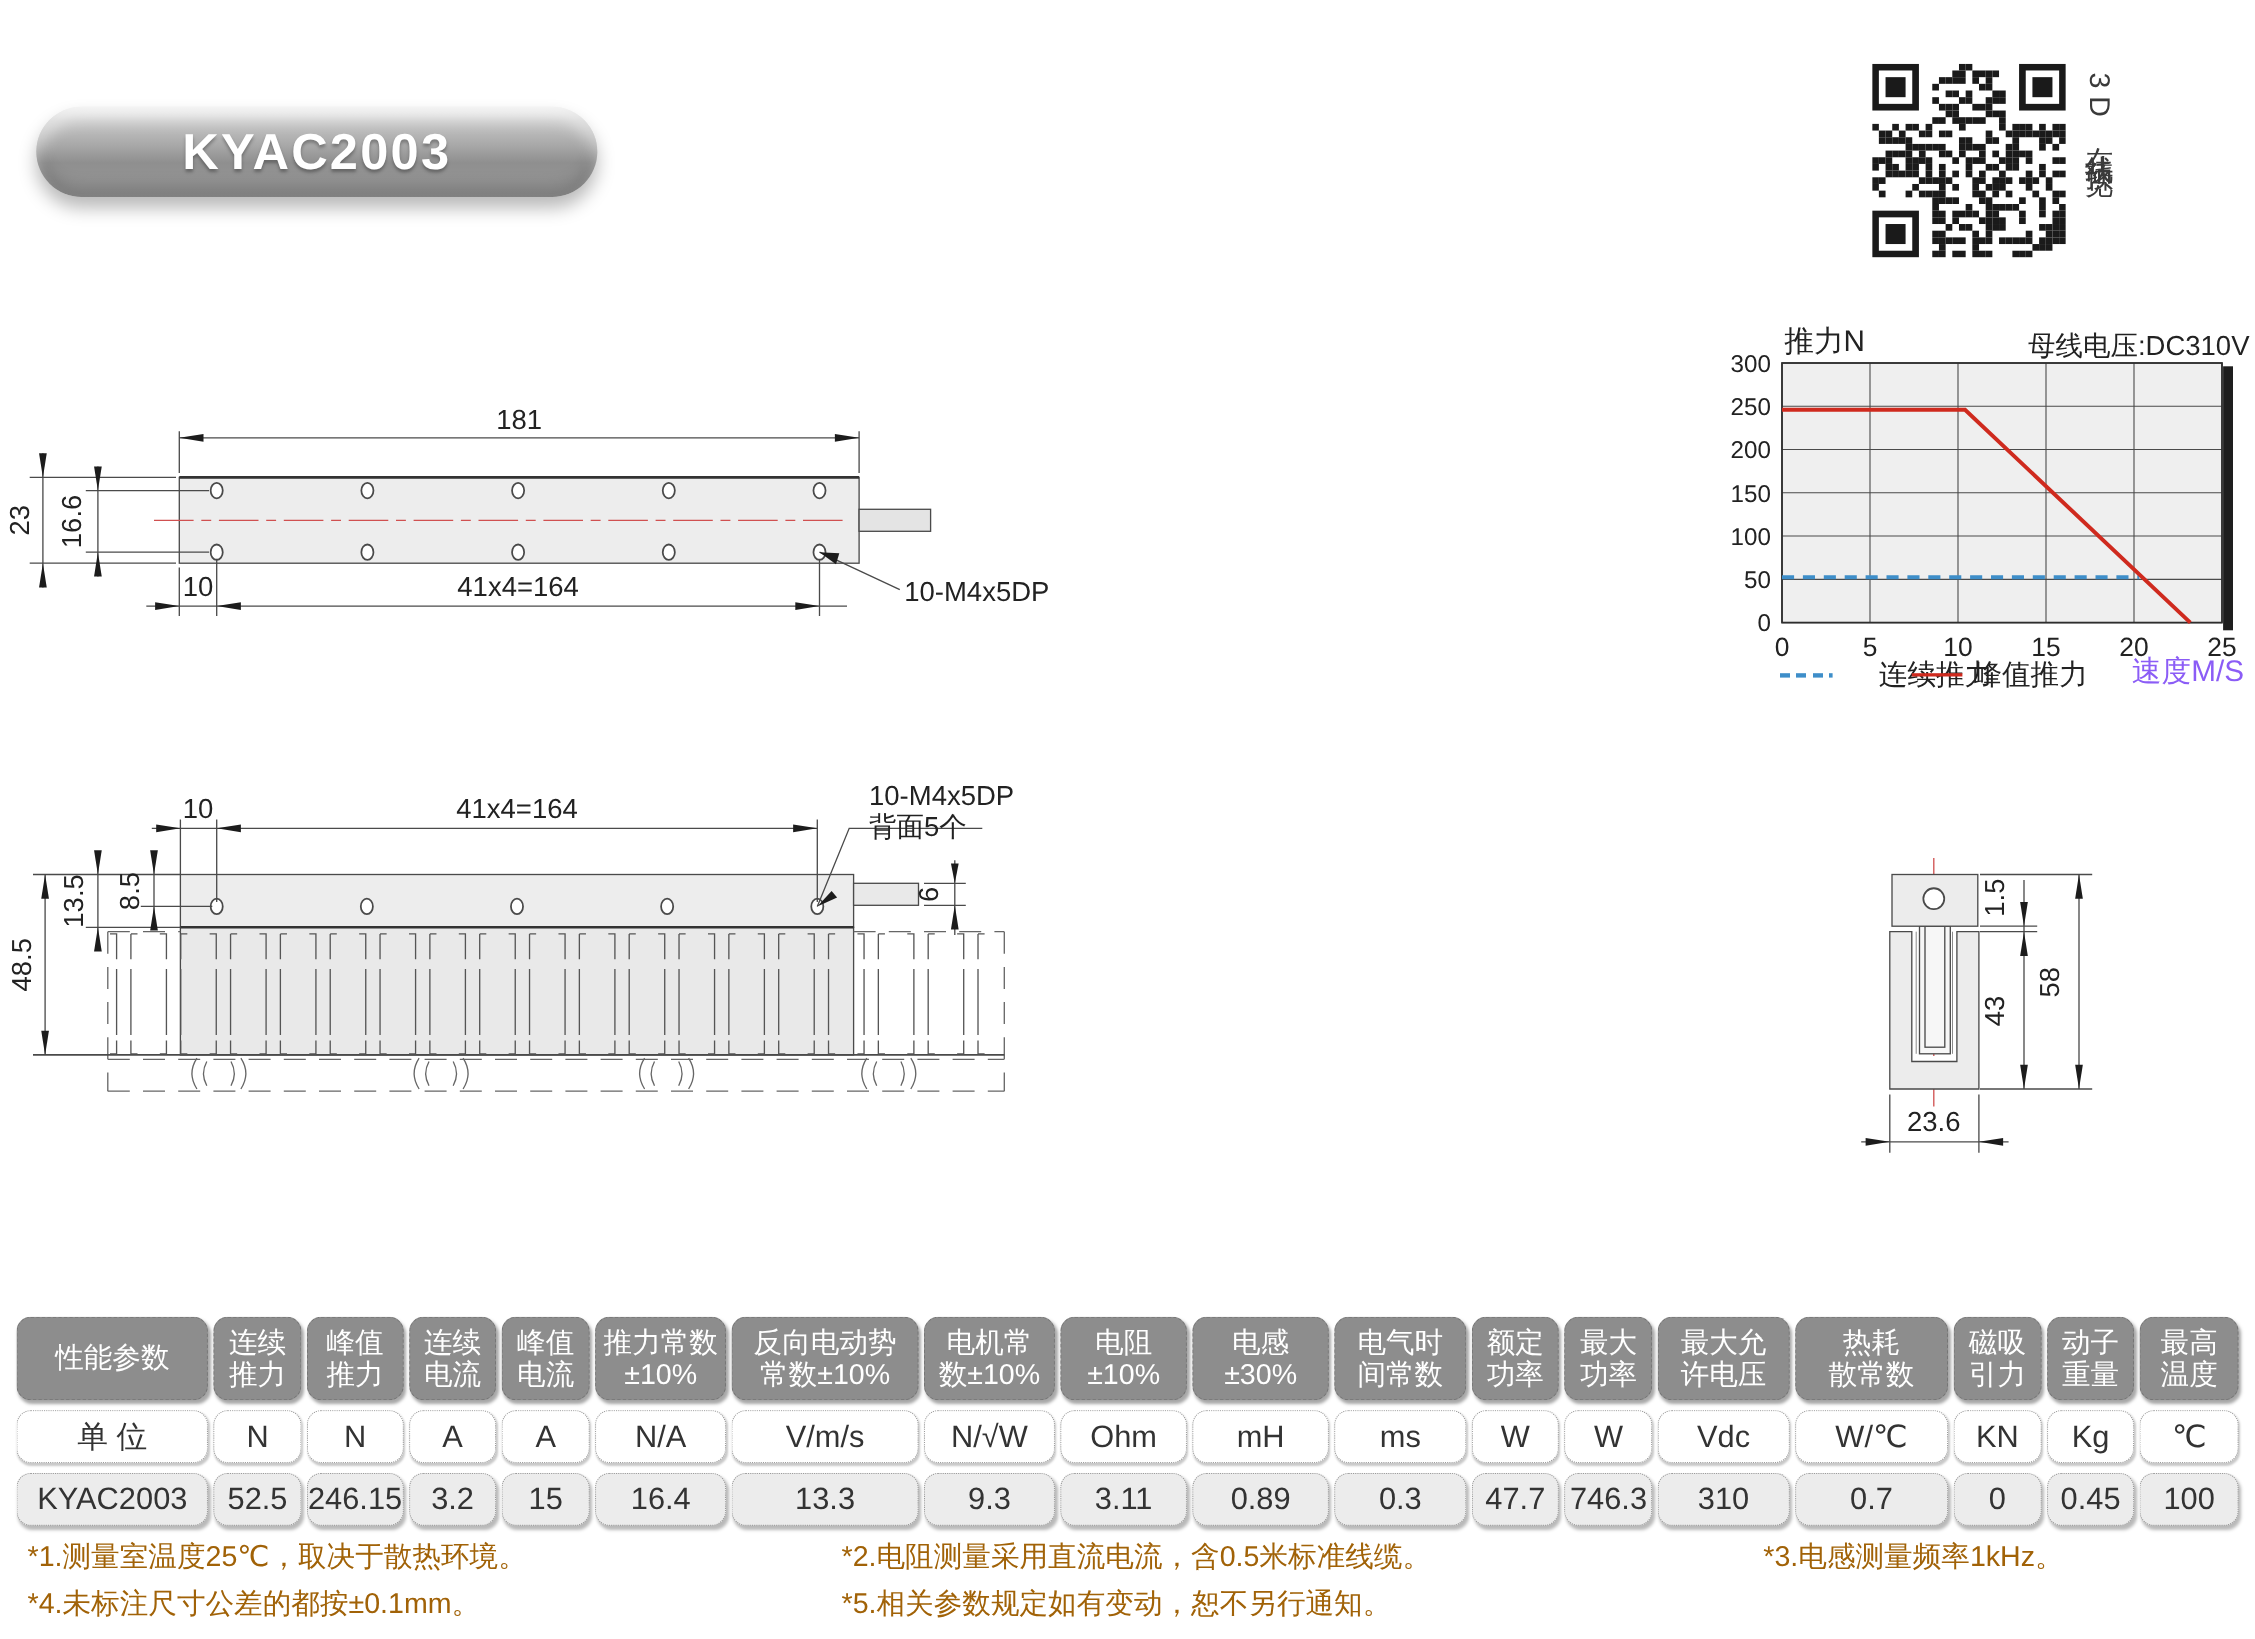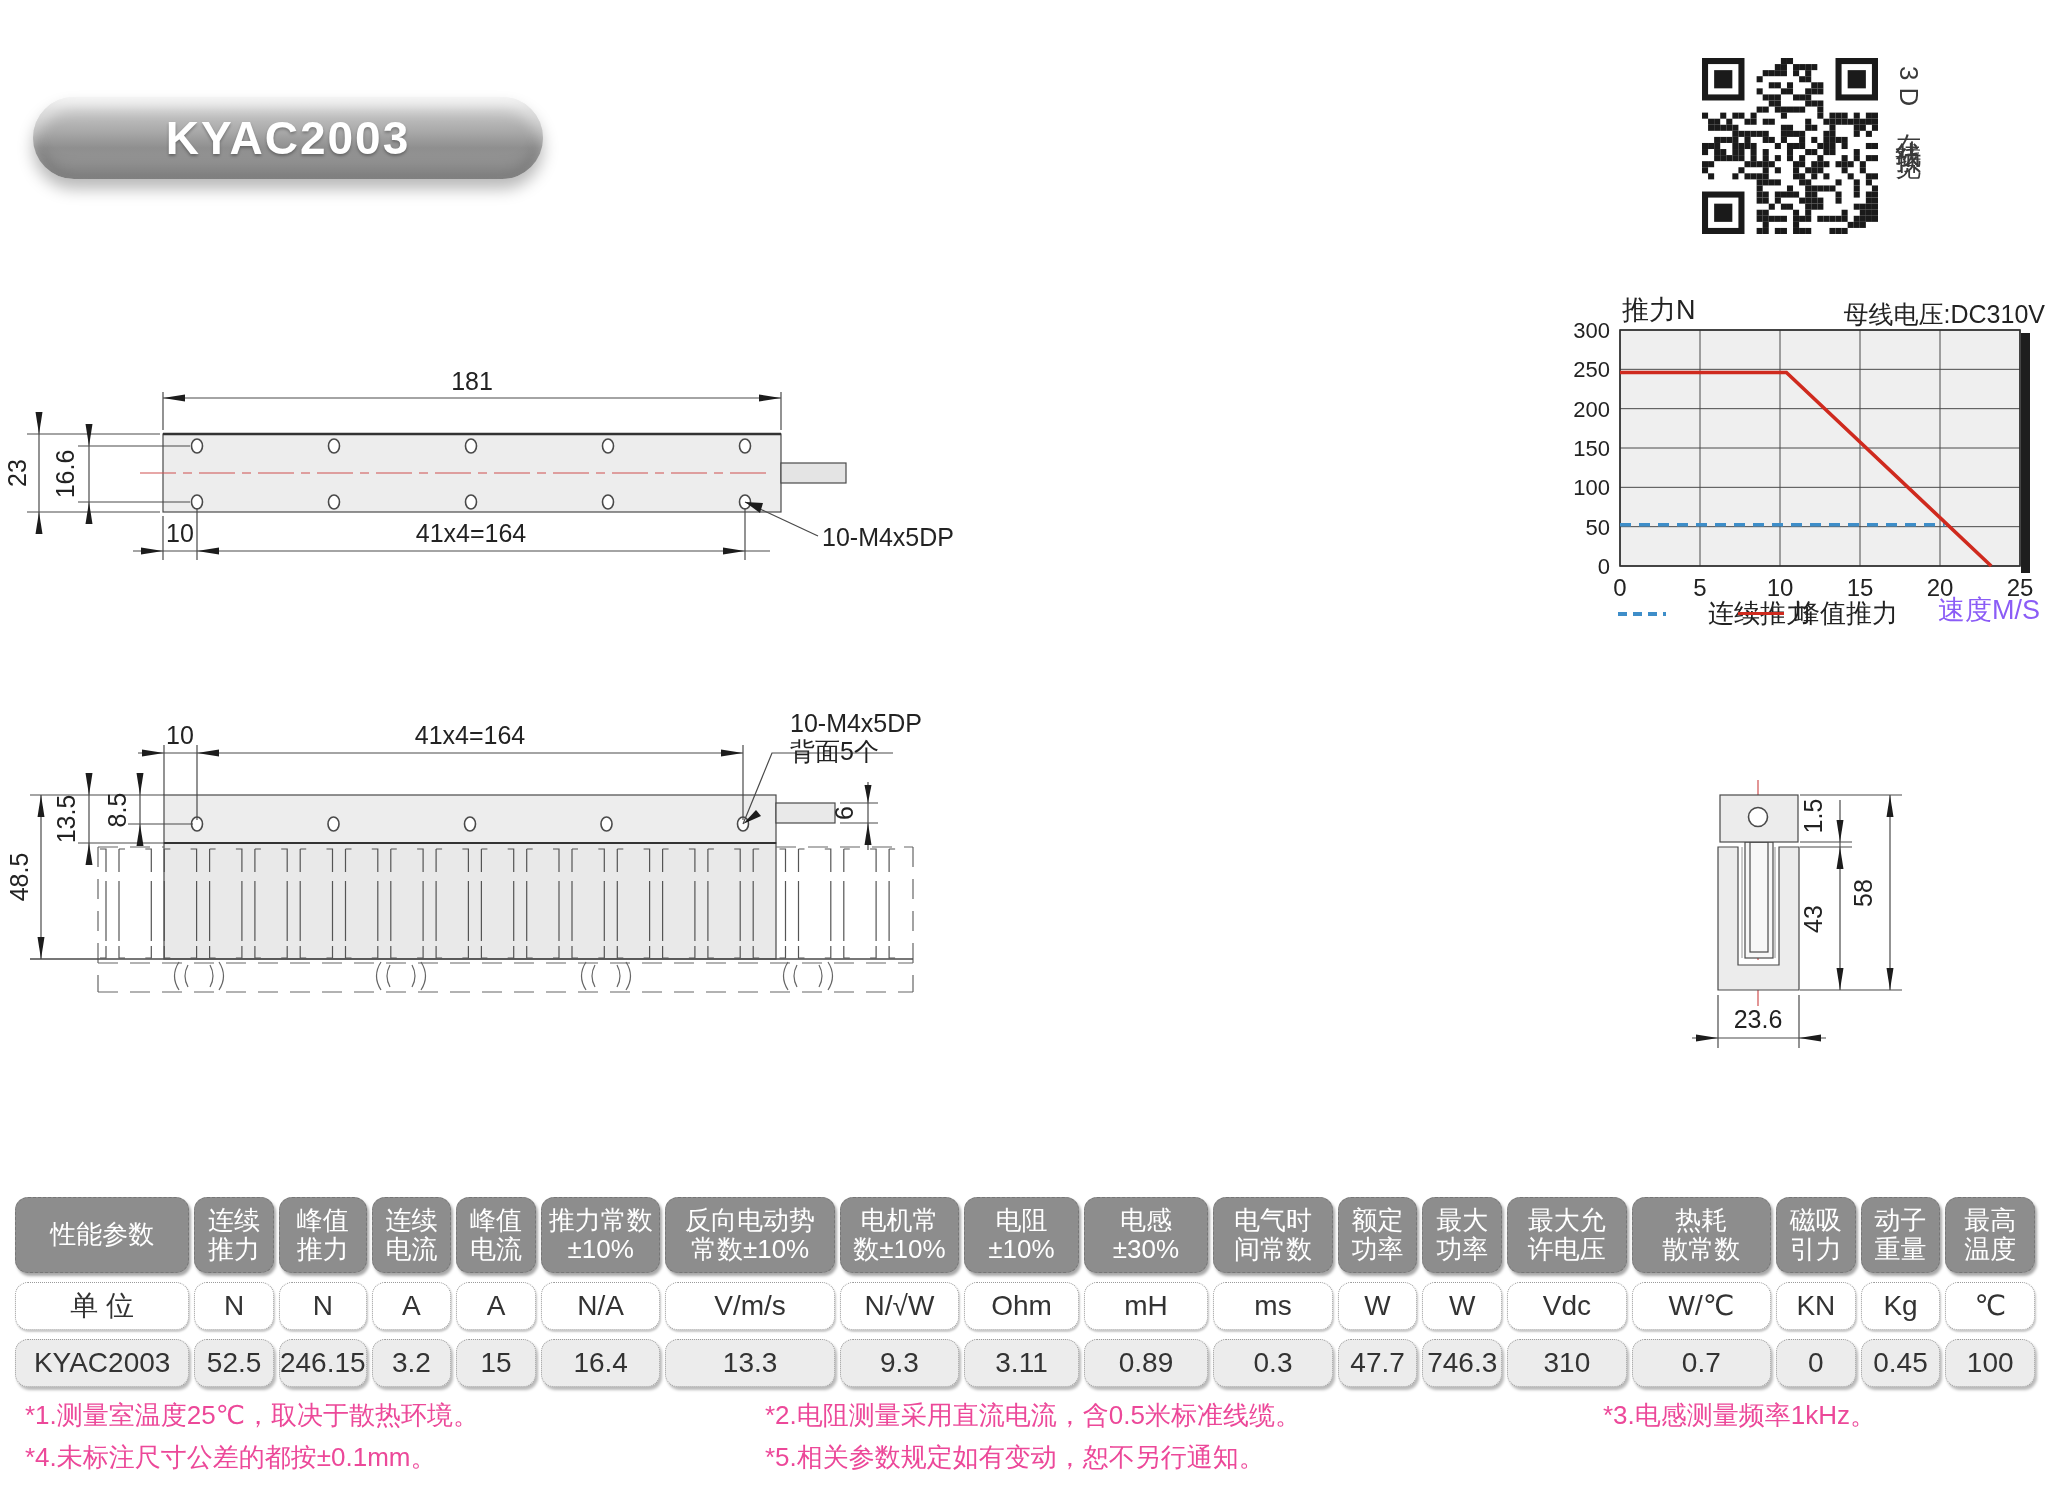--- a/index.html
+++ b/index.html
@@ -33,21 +33,21 @@
               grid-column-gap:5px;grid-row-gap:9px;}
   .cell{display:flex;align-items:center;justify-content:center;text-align:center;
         border-radius:13px;white-space:pre-line;line-height:1.12;}
   .cell.head{background:#8d8d8d;color:#fff;font-size:26px;height:74px;
              border:1px dashed #767676;box-shadow:2px 3px 3px rgba(0,0,0,.35);}
   .cell.unit{background:#fff;color:#333;font-size:28px;height:46px;
              border:1px dotted #9a9a9a;box-shadow:1px 2px 2px rgba(0,0,0,.22);}
   .cell.val{background:#ececec;color:#333;font-size:28px;height:46px;
             border:1px dotted #9a9a9a;box-shadow:2px 3px 3px rgba(0,0,0,.28);}
   
-  .fn{position:absolute;font-size:26px;color:#ec4899;}
+  .fn{position:absolute;font-size:26px;color:#a16207;}
 </style>
 </head>
 <body>
 
 <div class="page">
 
   <div class="badge">
     <span>KYAC2003</span>
   </div>
 

